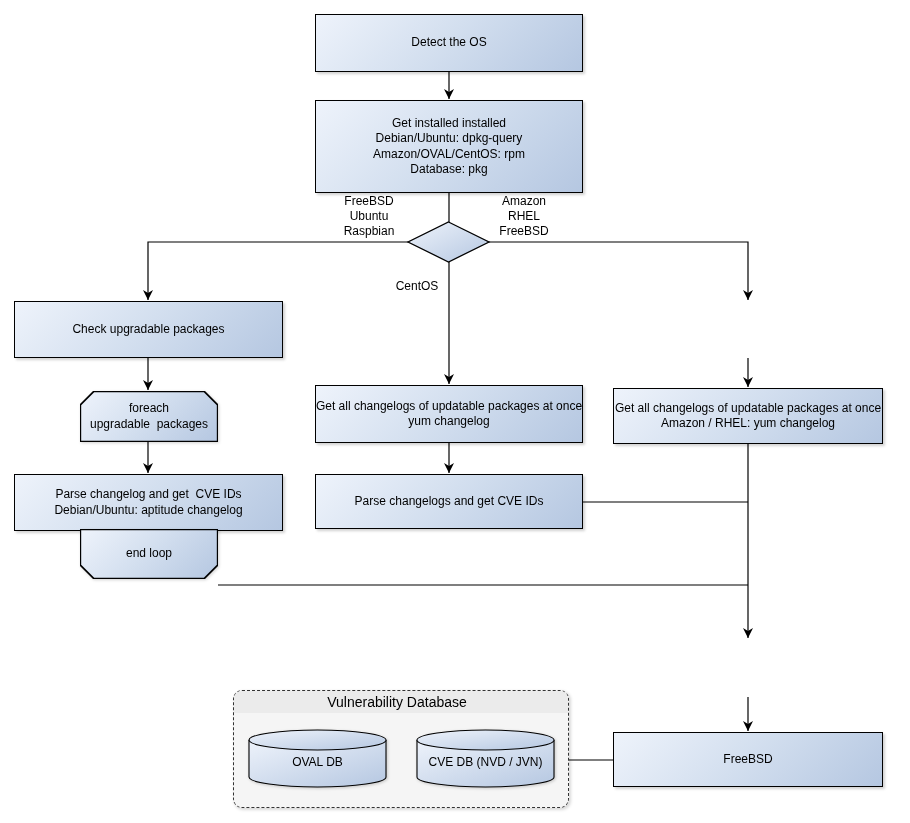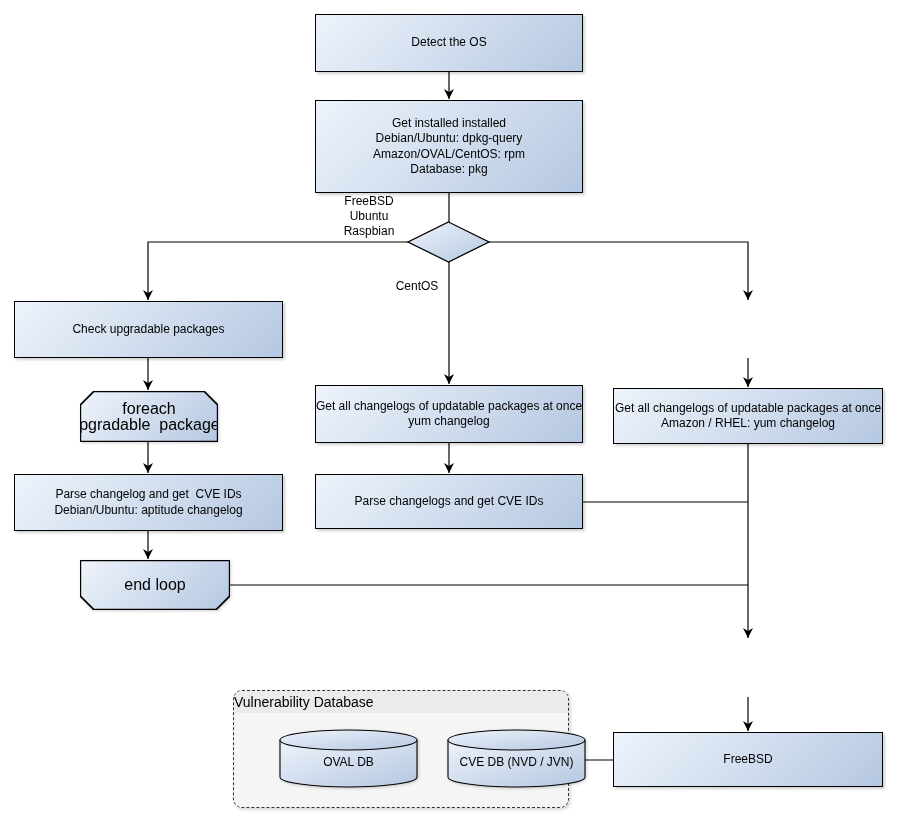--- a/index.html
+++ b/index.html
@@ -16,37 +16,37 @@
     font-size:12px;line-height:15.5px;text-align:center;
     box-shadow:1.5px 1.5px 2.5px rgba(0,0,0,0.18);
   }
   .nl{white-space:pre;}
   .shape-wrap{position:absolute;filter:drop-shadow(1.5px 1.5px 1.5px rgba(0,0,0,0.18));}
   .bevel-outer{position:absolute;inset:0;background:#000;}
   .bevel-inner{
     position:absolute;inset:1.2px;
     background:linear-gradient(135deg,#eef3fb 0%,#d3dfef 48%,#b5c7e1 100%);
     display:flex;flex-direction:column;align-items:center;justify-content:center;
-    font-size:16px;line-height:15.5px;text-align:center;
+    font-size:12px;line-height:15.5px;text-align:center;
   }
   .loop-start{clip-path:polygon(13px 0,calc(100% - 13px) 0,100% 13px,100% 100%,0 100%,0 13px);}
   .loop-end{clip-path:polygon(0 0,100% 0,100% calc(100% - 13px),calc(100% - 13px) 100%,13px 100%,0 calc(100% - 13px));}
   .branch-label{position:absolute;text-align:center;font-size:12px;line-height:15px;}
   .db-container{
     position:absolute;left:233px;top:690px;width:336px;height:118px;box-sizing:border-box;
     background:#f5f5f5;border:1.5px dashed #333;border-radius:9px;
     box-shadow:1.5px 1.5px 3px rgba(0,0,0,0.15);
   }
   .db-header{
     position:absolute;left:0;top:0;right:0;height:22px;background:#ebebeb;
     border-radius:8px 8px 0 0;
-    display:flex;align-items:center;justify-content:flex-start;
+    display:flex;align-items:center;justify-content:center;
     font-size:14px;padding-right:8px;box-sizing:border-box;
   }
-  .cylinder{position:absolute;width:139px;height:59px;filter:drop-shadow(1px 1.5px 1.5px rgba(0,0,0,0.2));margin-left:31px;}
+  .cylinder{position:absolute;width:139px;height:59px;filter:drop-shadow(1px 1.5px 1.5px rgba(0,0,0,0.2));}
   .cyl-label{position:absolute;left:0;right:0;top:26px;text-align:center;font-size:12px;white-space:pre;}
 </style>
 </head>
 <body>
 
 <div class="canvas">
 
   <svg class="wires" width="910" height="823">
     <defs>
       <marker id="arw" markerUnits="userSpaceOnUse" markerWidth="14" markerHeight="14" refX="10" refY="5" orient="auto">
@@ -86,40 +86,45 @@
     <span class="nl">Debian/Ubuntu: dpkg-query</span>
     <span class="nl">Amazon/OVAL/CentOS: rpm</span>
     <span class="nl">Database: pkg</span>
   </div>
 
   <div class="branch-label" style="left:329px;top:194px;width:80px">
     <div>FreeBSD</div>
     <div>Ubuntu</div>
     <div>Raspbian</div>
   </div>
+  <div class="branch-label" style="left:484px;top:194px;width:80px">
+    <div>Amazon</div>
+    <div>RHEL</div>
+    <div>FreeBSD</div>
+  </div>
   <div class="branch-label" style="left:387px;top:279px;width:60px">CentOS</div>
 
   <div class="node" style="left:14px;top:301px;width:269px;height:57px">
     <span class="nl">Check upgradable packages</span>
   </div>
 
   <div class="shape-wrap" style="left:80px;top:391px;width:138px;height:51px">
     <div class="bevel-outer loop-start"></div>
     <div class="bevel-inner loop-start">
       <span class="nl">foreach</span>
       <span class="nl">upgradable  packages</span>
     </div>
   </div>
 
   <div class="node" style="left:14px;top:474px;width:269px;height:57px">
     <span class="nl">Parse changelog and get  CVE IDs</span>
     <span class="nl">Debian/Ubuntu: aptitude changelog</span>
   </div>
 
-  <div class="shape-wrap" style="left:80px;top:560px;width:150px;height:50px">
+  <div class="shape-wrap" style="left:80px;top:529px;width:138px;height:50px">
     <div class="bevel-outer loop-end"></div>
     <div class="bevel-inner loop-end">
       <span class="nl">end loop</span>
     </div>
   </div>
 
   <div class="node" style="left:315px;top:385px;width:268px;height:58px">
     <span class="nl">Get all changelogs of updatable packages at once</span>
     <span class="nl">yum changelog</span>
   </div>

